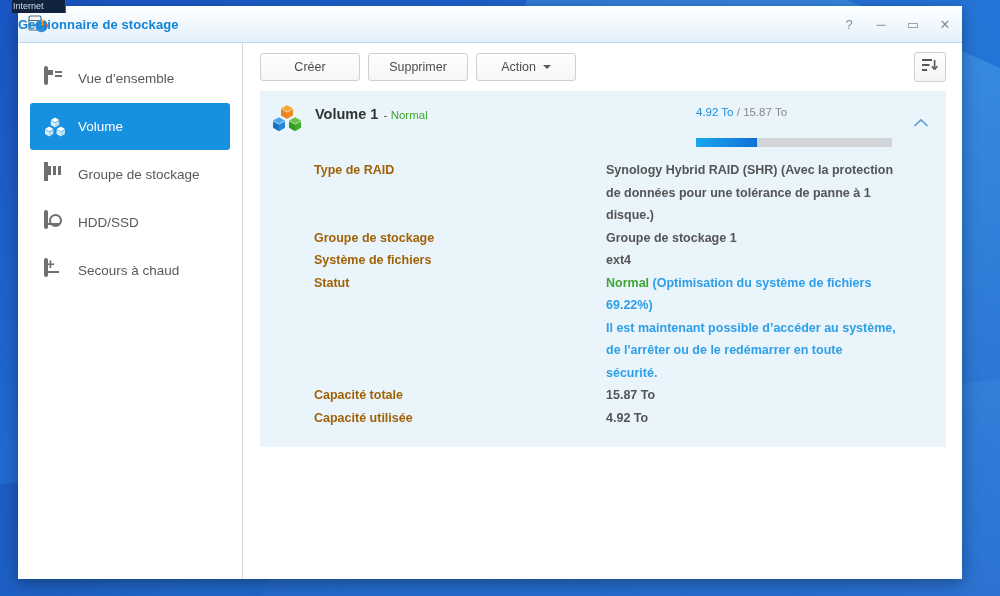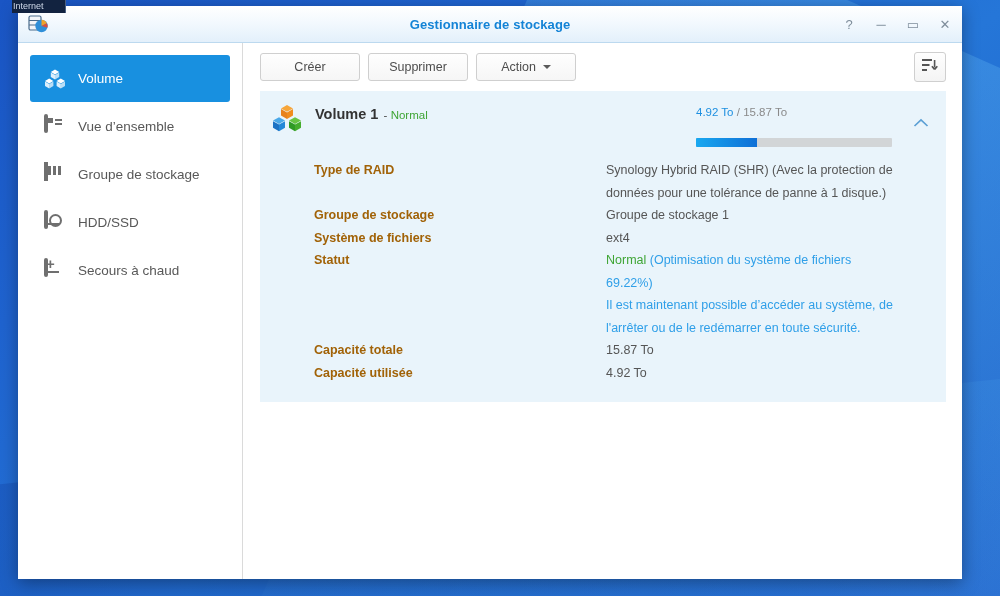--- a/index.html
+++ b/index.html
@@ -78,21 +78,20 @@
   }
   #app-icon {
     width: 22px; height: 22px;
     margin-left: 9px;
     position: relative;
     flex: 0 0 22px;
   }
   #title-text {
     position: absolute;
     left: 0; right: 0;
-    text-align: center;
     font-size: 13px;
     font-weight: bold;
     color: #1383d6;
     letter-spacing: .1px;
     pointer-events: none;
   }
   #win-controls {
     position: absolute;
     right: 8px;
     top: 0;
@@ -322,20 +321,21 @@
   }
   .d-label {
     width: 292px;
     flex: 0 0 292px;
     font-weight: bold;
     color: #a16207;
   }
   .d-value {
     color: #555555;
     max-width: 290px;
+    font-weight: bold;
   }
   .d-value .ok { color: #3fa535; }
   .d-value .sub { color: #2f9fe8; }
 </style>
 </head>
 <body>
 
 <div id="desktop">
   <div id="desktop-streak-1"></div>
   <div id="desktop-streak-2"></div>
@@ -361,42 +361,42 @@
         <div class="win-btn">─</div>
         <div class="win-btn">▭</div>
         <div class="win-btn">✕</div>
       </div>
     </div>
 
     <div id="body-area">
 
       <div id="sidebar">
 
+        <div class="nav-item">
+          <span class="nav-icon"><span class="ic-card"></span></span>
+          <span>Vue d’ensemble</span>
+        </div>
+
         <div class="nav-item selected">
           <span class="nav-icon ic-cubes">
             <svg width="22" height="20" viewBox="0 0 22 20">
               <g fill="#ffffff">
                 <path d="M11 0.5 L15.2 3 L11 5.5 L6.8 3 Z"></path>
                 <path d="M6.8 3.4 L11 5.9 L11 10.5 L6.8 8 Z" opacity=".85"></path>
                 <path d="M15.2 3.4 L15.2 8 L11 10.5 L11 5.9 Z" opacity=".7"></path>
                 <path d="M5.2 9.5 L9.4 12 L5.2 14.5 L1 12 Z"></path>
                 <path d="M1 12.4 L5.2 14.9 L5.2 19.5 L1 17 Z" opacity=".85"></path>
                 <path d="M9.4 12.4 L9.4 17 L5.2 19.5 L5.2 14.9 Z" opacity=".7"></path>
                 <path d="M16.8 9.5 L21 12 L16.8 14.5 L12.6 12 Z"></path>
                 <path d="M12.6 12.4 L16.8 14.9 L16.8 19.5 L12.6 17 Z" opacity=".85"></path>
                 <path d="M21 12.4 L21 17 L16.8 19.5 L16.8 14.9 Z" opacity=".7"></path>
               </g>
             </svg>
           </span>
           <span>Volume</span>
-        </div>
-
-        <div class="nav-item">
-          <span class="nav-icon"><span class="ic-card"></span></span>
-          <span>Vue d’ensemble</span>
         </div>
 
         <div class="nav-item">
           <span class="nav-icon"><span class="ic-bars"></span></span>
           <span>Groupe de stockage</span>
         </div>
 
         <div class="nav-item">
           <span class="nav-icon"><span class="ic-disk"></span></span>
           <span>HDD/SSD</span>

